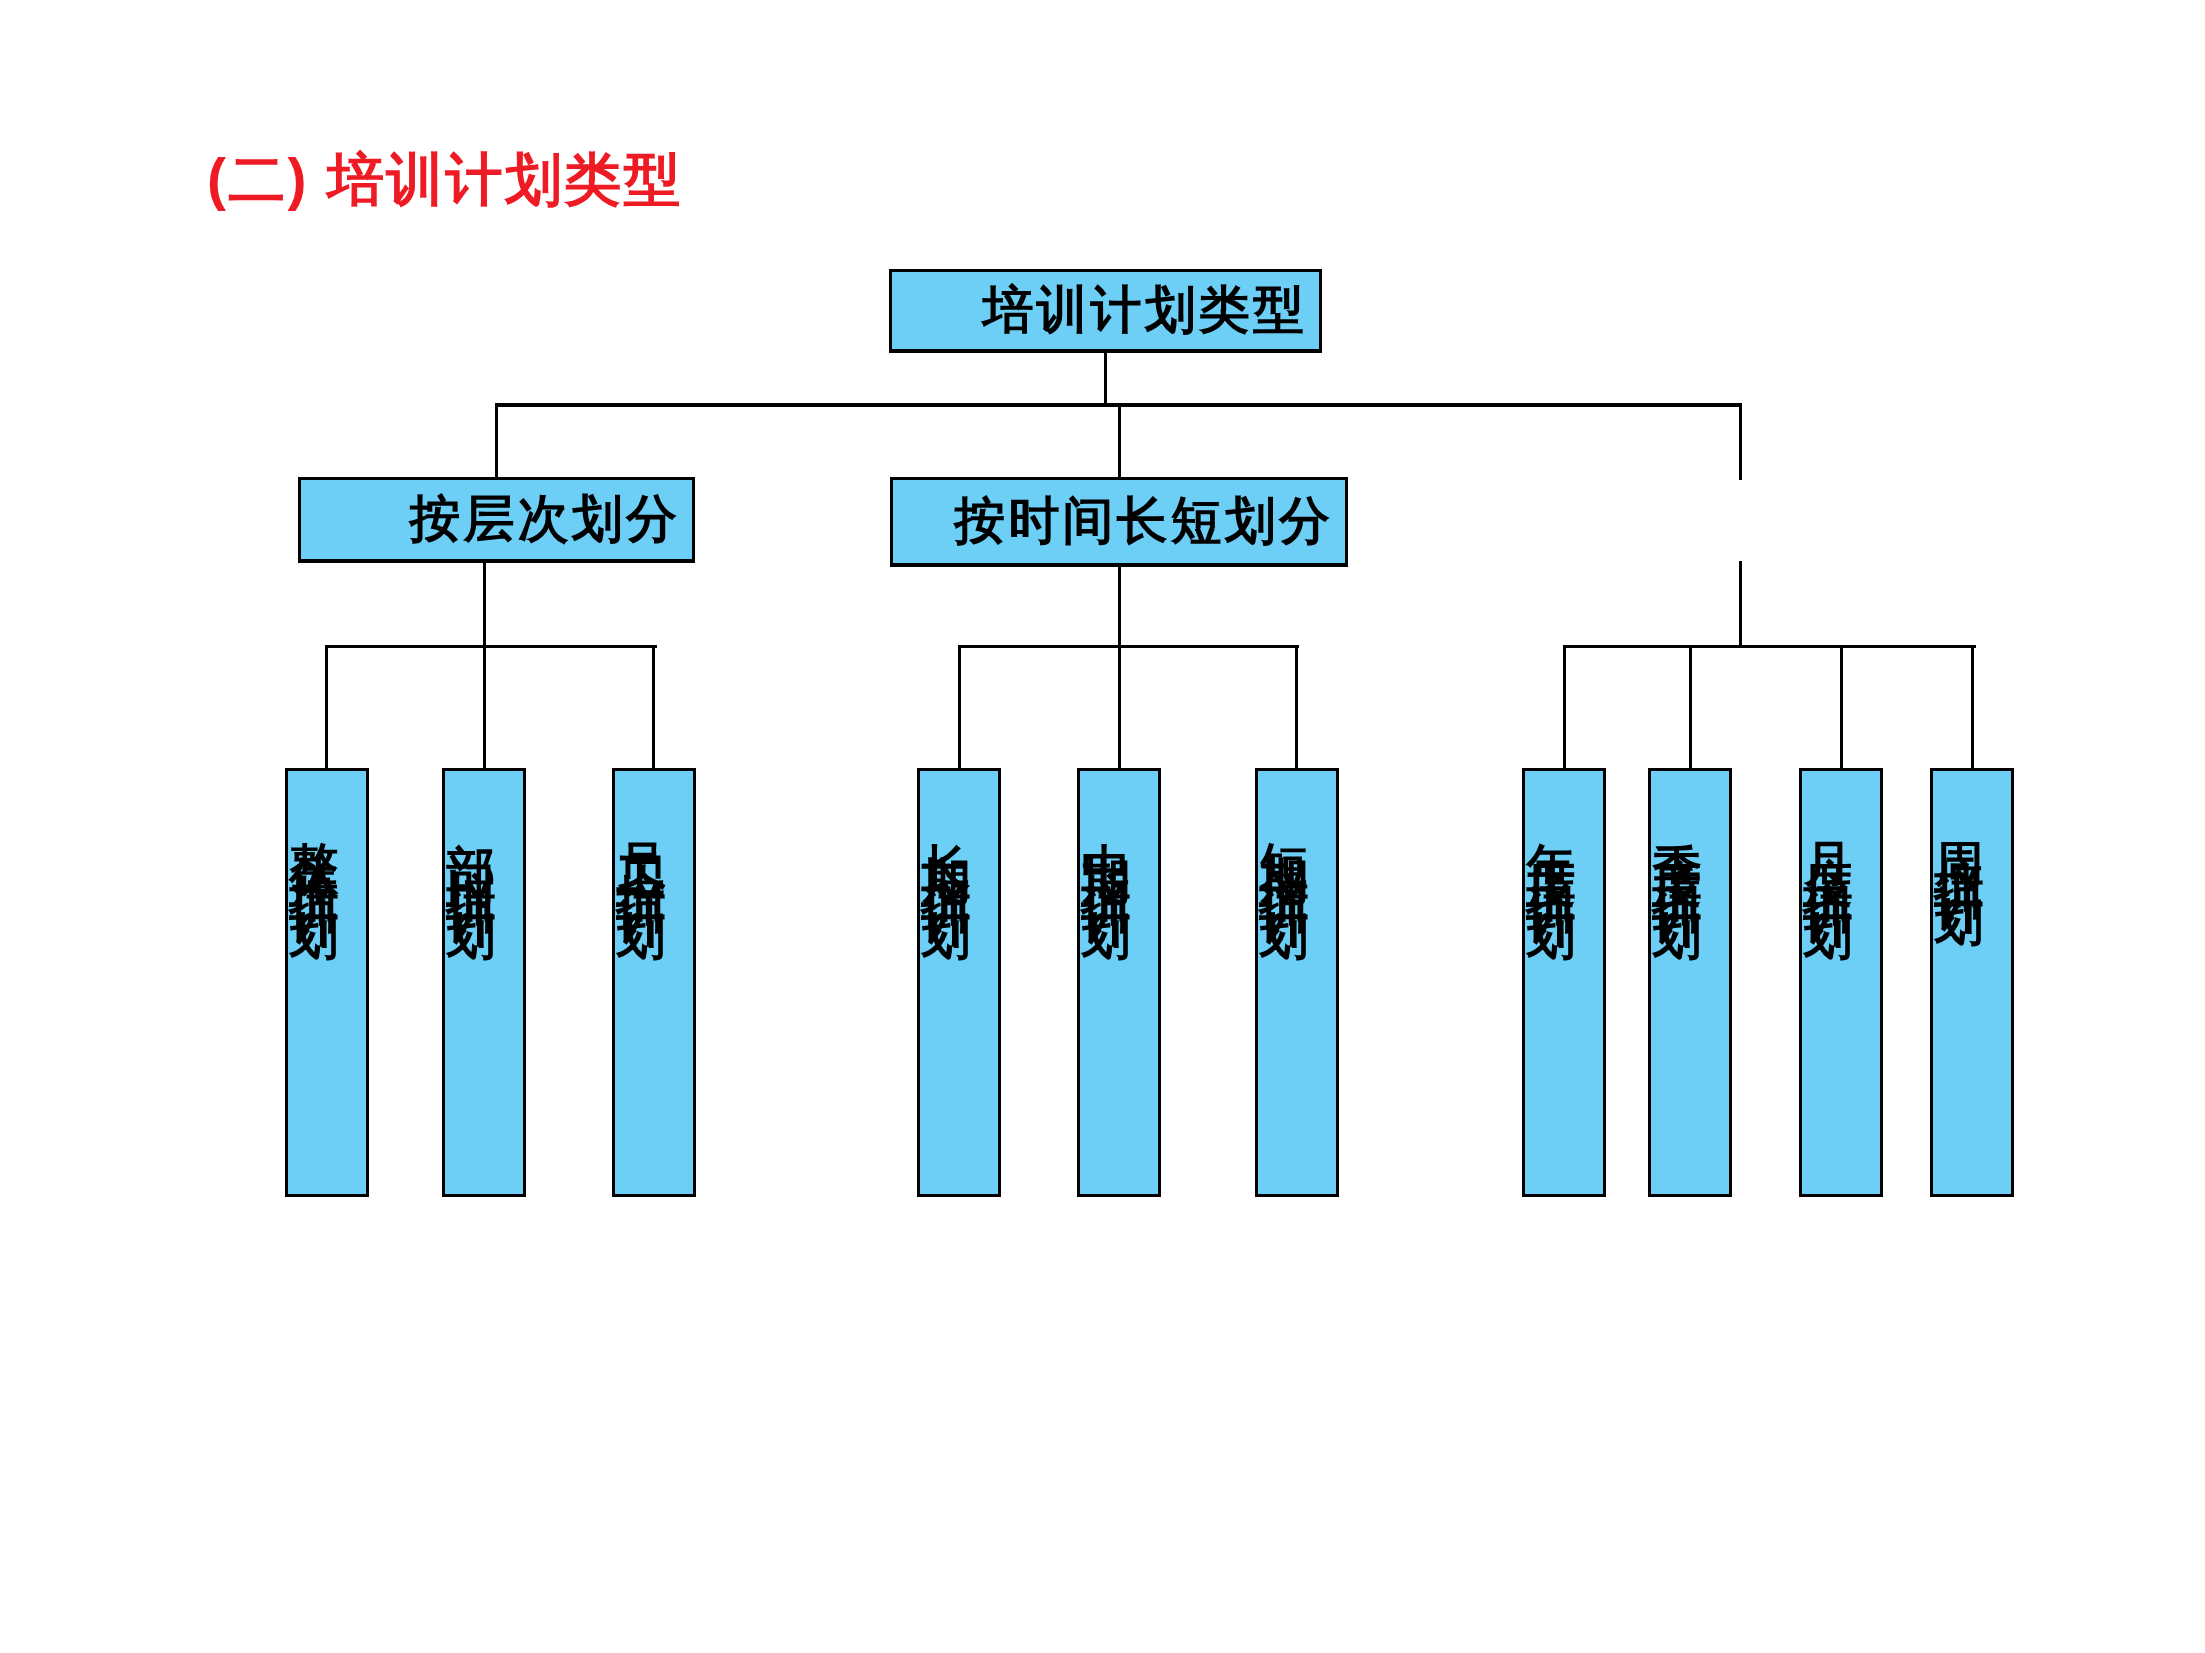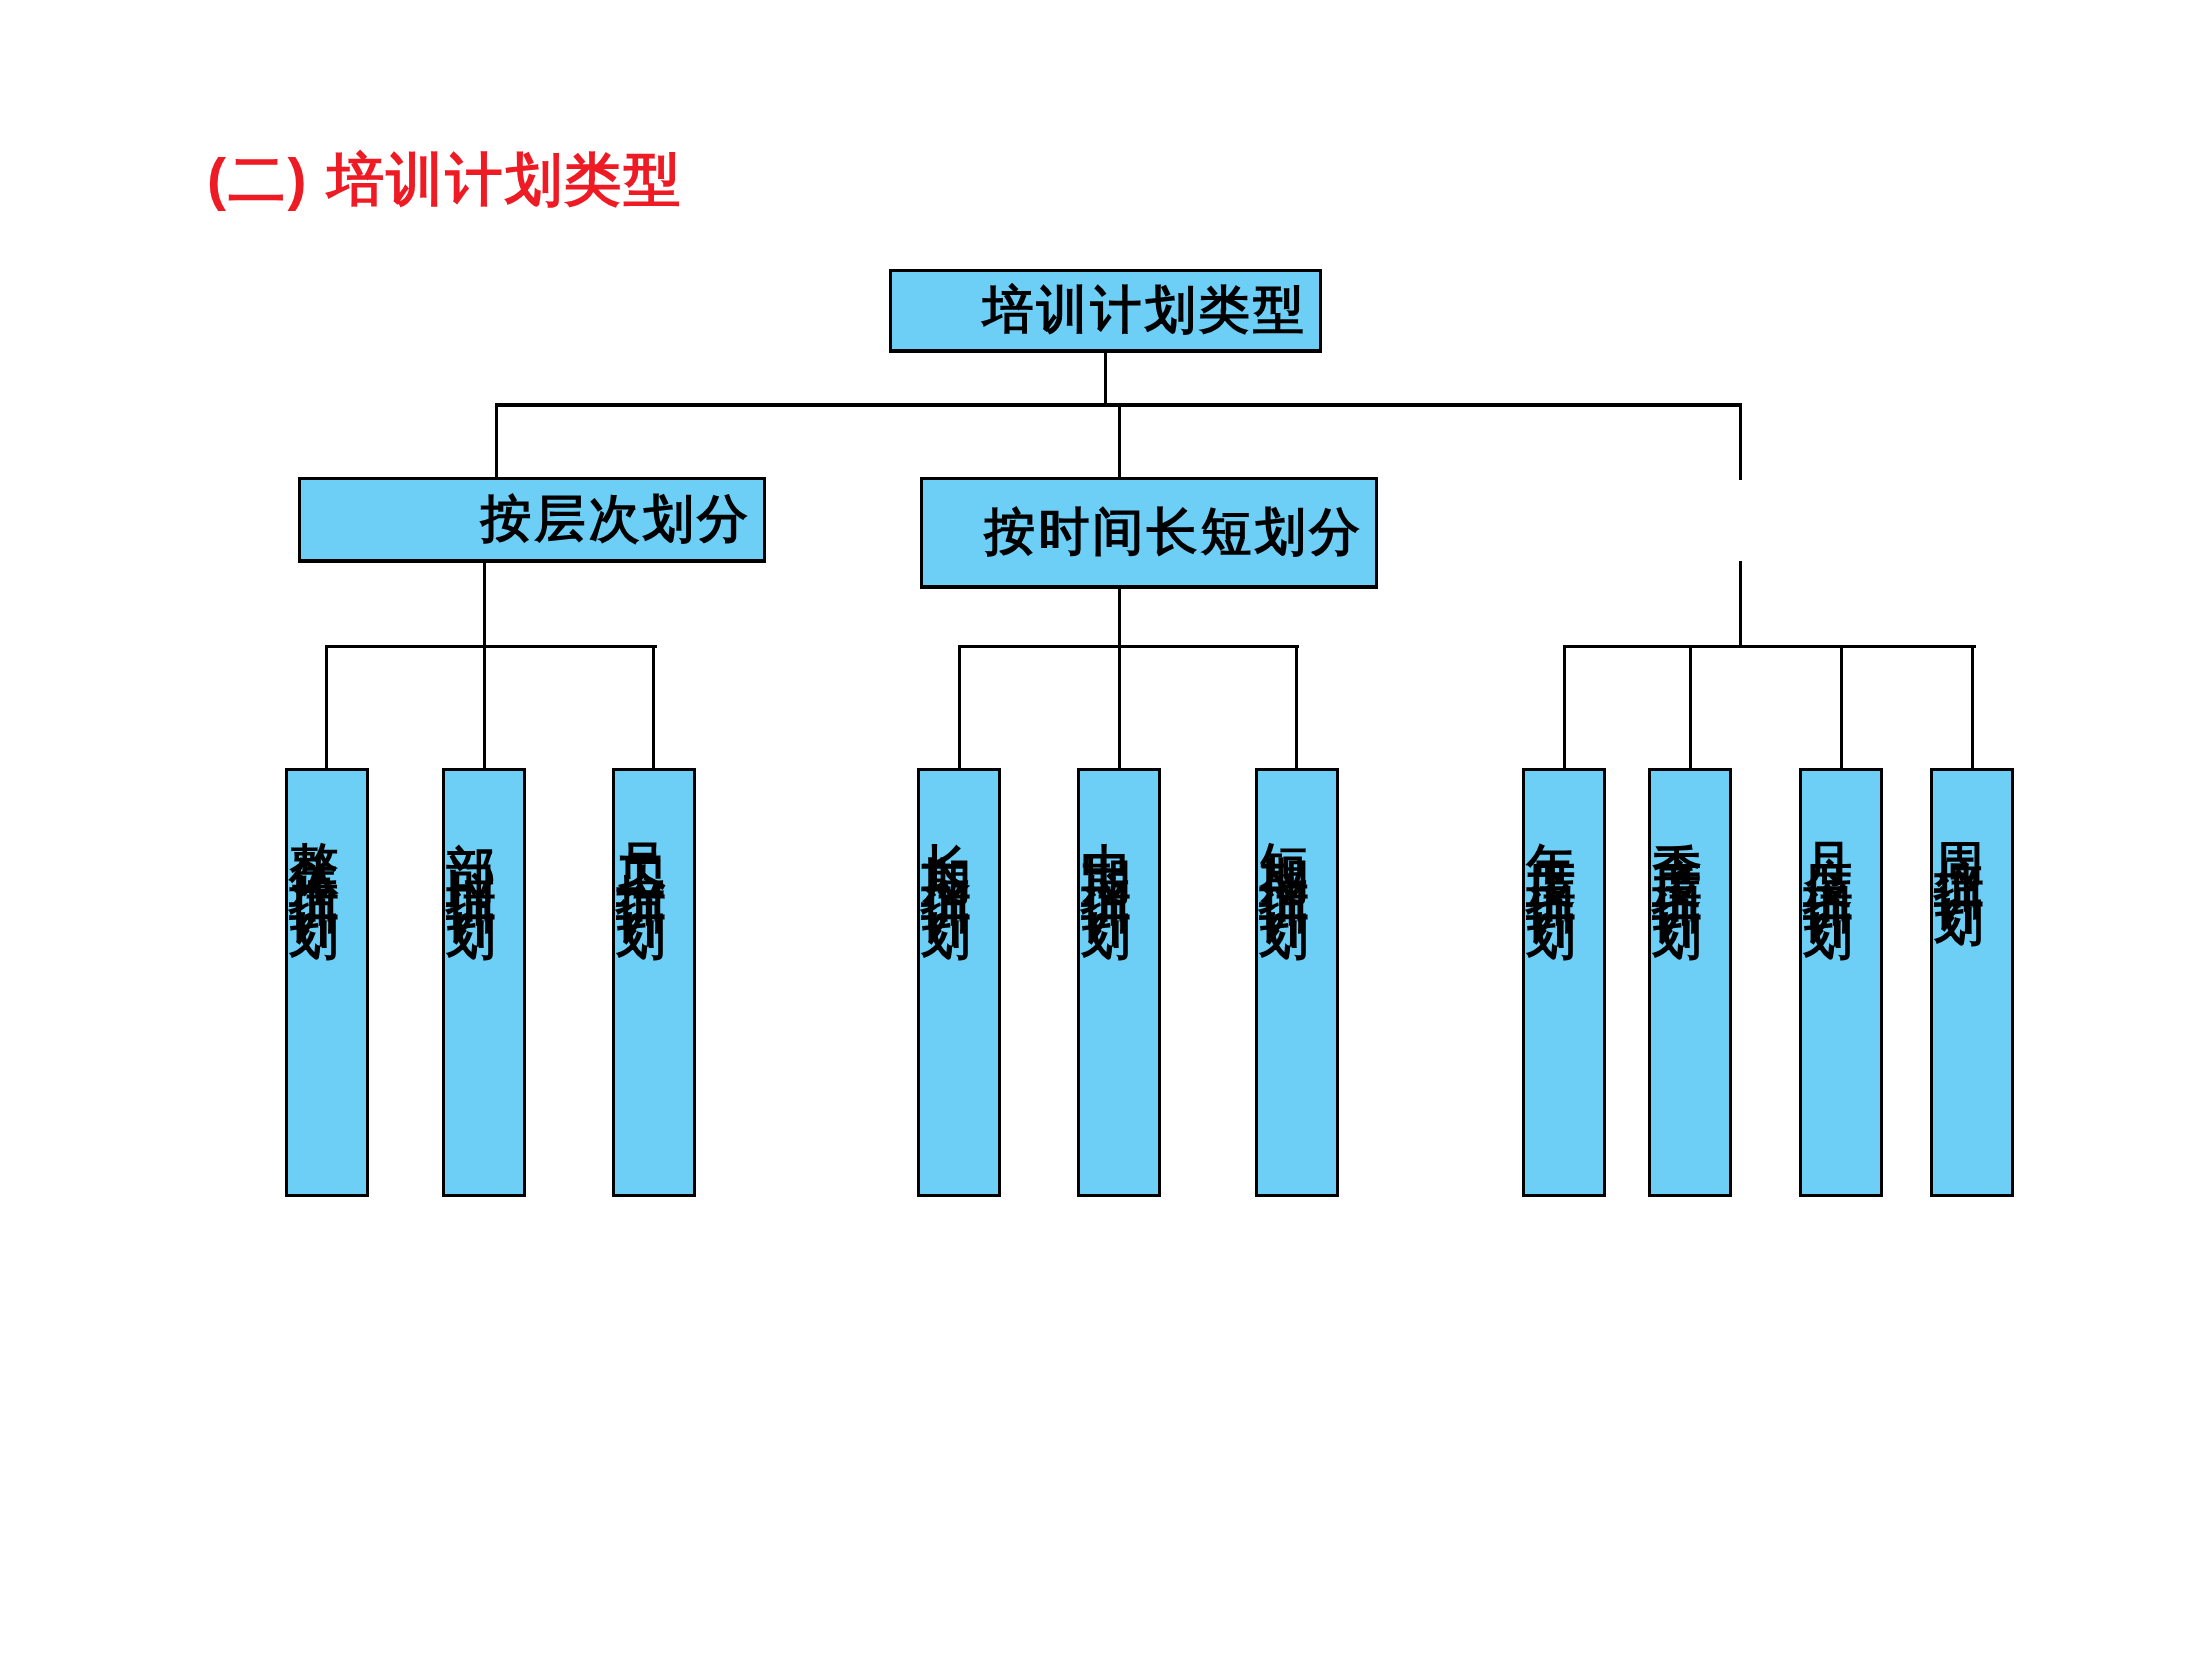--- a/index.html
+++ b/index.html
@@ -31,22 +31,22 @@
   .node{
     position:absolute;
     background:var(--box-fill);
     border:3.1px solid var(--box-border);
     color:var(--node-text);
     display:flex;align-items:center;justify-content:flex-end;
     font-weight:700;
   }
   .hnode{font-size:51px;letter-spacing:3.1px;white-space:nowrap;}
   #root-box{left:841px;top:221px;width:433px;height:84px;border-bottom-width:4.6px;}
-  #branch-0{left:250px;top:429px;width:468px;height:86px;border-bottom-width:4.6px;}
-  #branch-1{left:872px;top:429px;width:458px;height:112px;border-bottom-width:4.6px;}
+  #branch-0{left:250px;top:429px;width:397px;height:86px;border-bottom-width:4.6px;}
+  #branch-1{left:842px;top:429px;width:458px;height:90px;border-bottom-width:4.6px;}
   #branch-2{left:1467px;top:429px;width:452px;height:86px;border-bottom-width:4.6px;}
   .leaf{top:720px;width:84px;height:429px;align-items:flex-start;}
   .leaf-text{
     writing-mode:vertical-rl;
     text-orientation:upright;
     font-size:49px;
     line-height:78px;
     letter-spacing:13.8px;
     padding-top:20px;
     font-weight:700;

